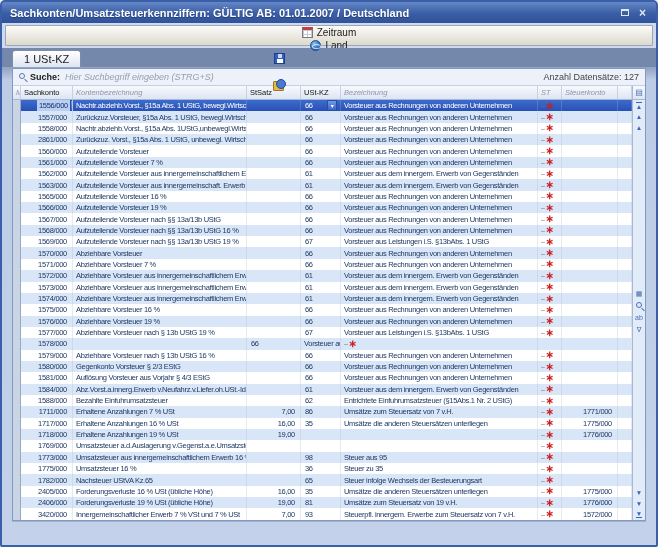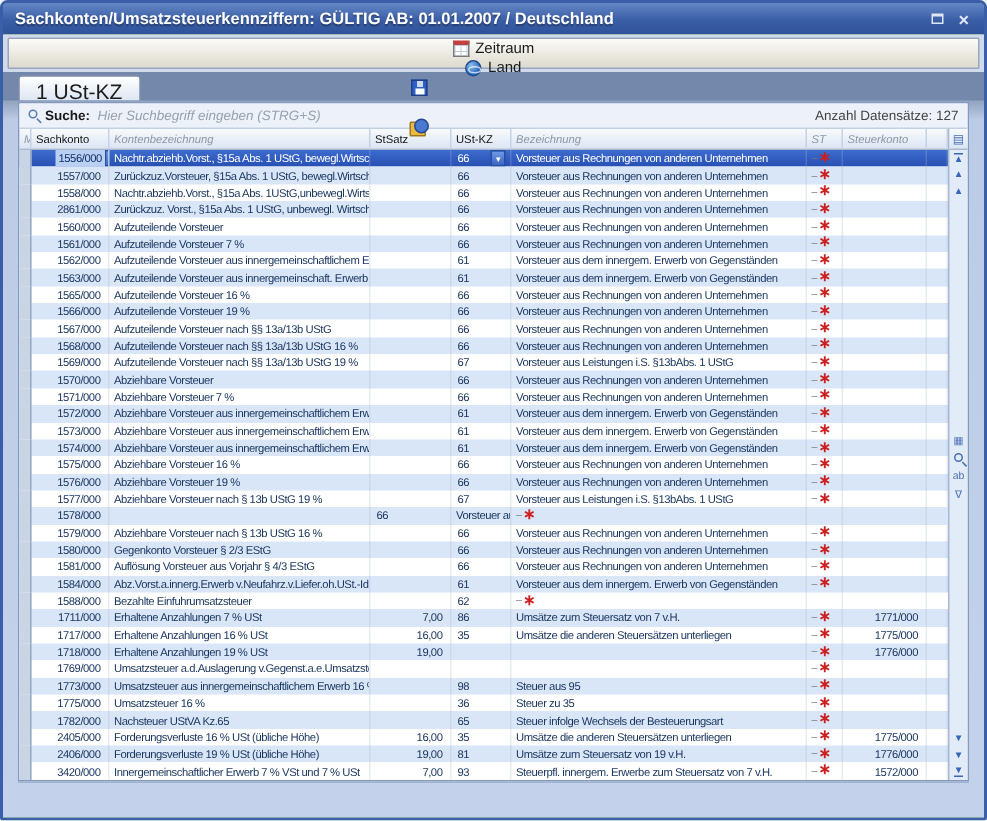--- a/index.html
+++ b/index.html
@@ -1,19 +1,19 @@
 <!DOCTYPE html>
 <html><head>
 <meta charset="utf-8">
 <style>
   *{margin:0;padding:0;box-sizing:border-box;}
   html,body{width:658px;height:547px;overflow:hidden;}
   body{font-family:"Liberation Sans",sans-serif;background:#eef2f8;}
   .window{width:658px;height:547px;border:2px solid #3a5ea8;border-radius:5px 5px 2px 2px;
-          background:#bef264;display:flex;flex-direction:column;overflow:hidden;
+          background:#be185d;display:flex;flex-direction:column;overflow:hidden;
           box-shadow:inset 0 0 0 1px #8fa8d0;}
   
   .titlebar{height:21px;flex:none;background:linear-gradient(#6487c6,#3a5ea6 55%,#2f529a);
             display:flex;align-items:center;padding:0 6px 0 8px;color:#fff;}
   .titlebar .title{flex:1;font-size:11px;font-weight:bold;white-space:nowrap;overflow:hidden;
                    text-shadow:0 1px 1px rgba(0,0,0,.35);}
   .winbtn{width:15px;height:14px;display:flex;align-items:center;justify-content:center;
           color:#dfe7f6;margin-left:3px;cursor:default;border-radius:2px;}
   .restore-glyph{width:8px;height:7px;border:1px solid #dfe7f6;border-top:2px solid #dfe7f6;}
   .close-glyph{font-size:12px;font-weight:bold;line-height:10px;}
@@ -37,21 +37,21 @@
   .ico-save::after{content:"";position:absolute;left:2px;bottom:0;width:6px;height:4px;background:#fff;}
   .ico-del{color:#c81e1e;font-size:12px;font-weight:bold;line-height:11px;}
   .ico-sync{width:13px;height:11px;position:relative;}
   .ico-sync::before{content:"";position:absolute;left:0;top:2px;width:9px;height:8px;background:#ecb83e;
                     border:1px solid #9a7a1e;border-radius:1px;}
   .ico-sync::after{content:"";position:absolute;right:0;top:0;width:8px;height:8px;background:#4a79d0;
                    border:1px solid #23479a;border-radius:50%;}
   
   .tabstrip{flex:none;height:20px;background:#7388aa;display:flex;align-items:flex-end;padding:0 0 0 10px;
             border-bottom:1px solid #93a5c2;}
-  .tab{height:17px;padding:2px 11px 0;font-size:14px;color:#1c1c1c;
+  .tab{height:17px;padding:2px 11px 0;font-size:11px;color:#1c1c1c;
        background:linear-gradient(#ffffff,#dde6f2);border:1px solid #7e8ca8;border-bottom:none;
        border-radius:3px 3px 0 0;cursor:default;}
   
   .panel-area{flex:1;padding:0 10px;background:linear-gradient(#94a5c2,#bccce6 12px,#c3d2ea);}
   .panel{width:634px;height:453px;background:#fff;border:1px solid #8399bd;display:flex;flex-direction:column;
          box-shadow:0 1px 0 #9fb2d2;}
   .search-row{flex:none;height:17px;background:#edf2fa;border-bottom:1px solid #c3cfe2;
               display:flex;align-items:center;padding:0 6px;font-size:9px;gap:5px;}
   .mag{width:6px;height:6px;border:1px solid #5a7ab0;border-radius:50%;position:relative;flex:none;margin-top:-2px;}
   .mag::after{content:"";position:absolute;width:4px;height:1px;background:#5a7ab0;transform:rotate(45deg);left:4px;top:6px;}
@@ -598,20 +598,21 @@
                 </div>
                 <div class="cell c-stk num"></div>
                 <div class="cell c-fill"></div>
               </div>
               <div class="trow">
                 <div class="cell marker"></div>
                 <div class="cell c-konto num">1588/000</div>
                 <div class="cell c-name">Bezahlte Einfuhrumsatzsteuer</div>
                 <div class="cell c-satz num"></div>
                 <div class="cell c-kz">62</div>
+                <div class="cell c-bez">Entrichtete Einfuhrumsatzsteuer (§15Abs.1 Nr. 2 UStG)</div>
                 <div class="cell c-st">
                   <div class="st-icon">
                     <div class="st-dash">–</div>
                     <div class="st-star">∗</div>
                   </div>
                 </div>
                 <div class="cell c-stk num"></div>
                 <div class="cell c-fill"></div>
               </div>
               <div class="trow alt">

